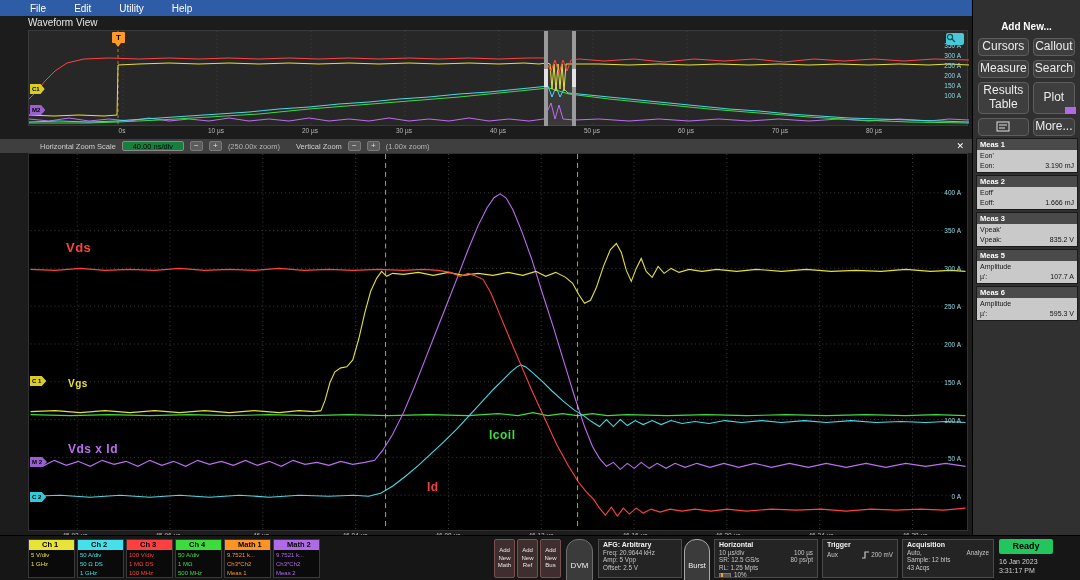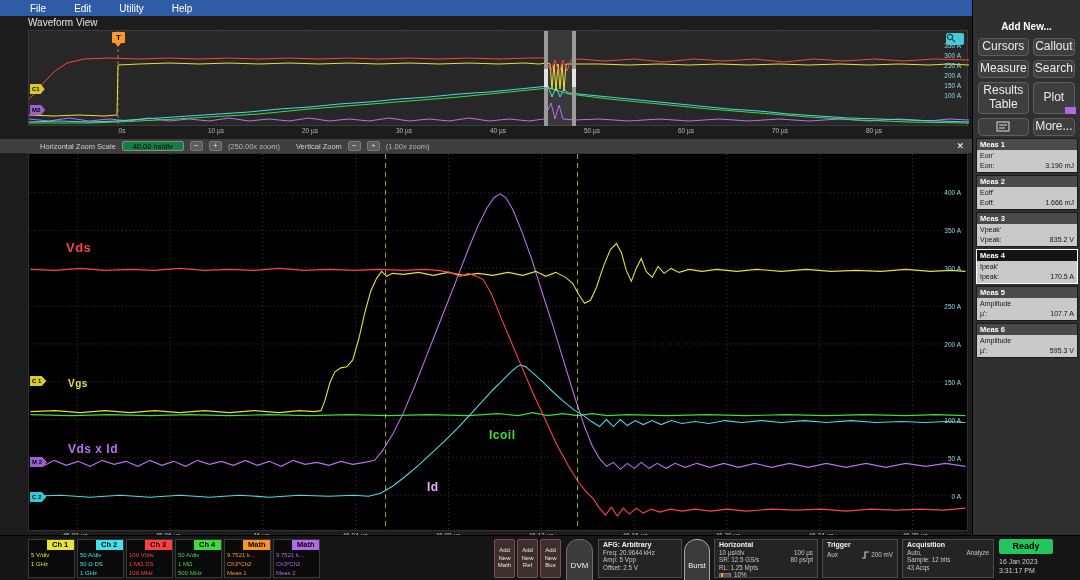--- a/index.html
+++ b/index.html
@@ -43,41 +43,41 @@
   .zclose { position:absolute; right:8px; top:2px; color:#fff; font-size:9px; }
 
   
   .mainplot { position:absolute; left:28px; top:137px; width:940px; height:378px; background:#000; border:1px solid #303030; }
   .mainplot svg { position:absolute; left:0; top:0; }
   .m-amp { position:absolute; right:6px; font-size:6.5px; color:#8fd9e2; }
   .main-time { position:absolute; left:28px; top:516px; width:940px; height:10px; }
 
   .tlabel { position:absolute; font-weight:bold; letter-spacing:0.5px;margin-left:12px; }
   .c-red { color:#ff4343; } .c-yel { color:#e6e13a; } .c-pur { color:#bd6df0; }
-  .c-grn { color:#3fdc3f; } .c-cyn { color:#f0abfc; }
+  .c-grn { color:#3fdc3f; } .c-cyn { color:#ef4444; }
 
   
   .rightpanel { position:absolute; right:0; top:0; width:108px; height:535px; background:#303030; border-left:1px solid #000; }
   .rp-title { text-align:center; font-size:10px; font-weight:bold; color:#fff; padding-top:21px; }
   .rp-grid { display:grid; grid-template-columns:1fr 1fr; gap:4px; padding:6px 5px; }
   .rp-btn { min-height:18px; background:#3e3e3e; border:1px solid #5e5e5e; border-radius:4px; color:#ececec;
             font-size:12px; display:flex; align-items:center; justify-content:center; text-align:center; line-height:1.15; padding:1px; }
   .meas-list { position:absolute; left:3px; top:138px; width:102px; }
   .meas { width:102px; margin-bottom:2px; border:1px solid #1a1a1a; }
   .meas.selected { border:1px solid #fff; }
   .meas-h { position:relative; height:11px; background:#4a4a4a; color:#fff; font-size:7.5px; font-weight:bold; padding-left:3px; line-height:11px; }
   .meas.selected .meas-h { background:#141414; }
   .meas-chip { position:absolute; right:2px; top:2px; width:11px; height:7px; border-radius:1px; }
   .meas-b { background:#c9c9c9; color:#141414; font-size:7px; padding:1px 3px 2px 3px; line-height:9.5px; }
   .meas-row { display:flex; justify-content:space-between; }
 
   
   .bottombar { position:absolute; left:0; top:535px; width:1080px; height:45px; background:#161616; border-top:1px solid #000; }
   .chbadge { position:absolute; top:3px; width:47px; height:39px; background:#0a0a0a; border:1px solid #3a3a3a; }
-  .chbadge .hd { height:10px; font-size:7.5px; font-weight:bold; color:#000; padding-left:5px; line-height:10px;margin-left:18px; }
+  .chbadge .hd { height:10px; font-size:7.5px; font-weight:bold; color:#000; padding-left:13px; line-height:10px; }
   .chbadge .bd { font-size:6px; line-height:9px; padding:1px 2px; white-space:nowrap; }
   .addbtn { position:absolute; top:3px; width:21px; height:39px; background:#3f2e2e; border:1px solid #7c5050; border-radius:2px;
             color:#e8e8e8; font-size:6px; line-height:1.25; display:flex; align-items:center; justify-content:center; text-align:center; padding:1px; }
   .sqbtn { position:absolute; top:3px; height:53px; background:#3b3b3b; border:1px solid #6e6e6e; border-radius:12px;
            color:#f0f0f0; display:flex; align-items:center; justify-content:center; }
   .panel { position:absolute; top:3px; height:39px; background:#242424; border:1px solid #4a4a4a; padding:1px 4px; overflow:hidden; }
   .panel .ttl { font-size:7px; font-weight:bold; color:#f2f2f2; line-height:8px; }
   .panel .ln { font-size:6.3px; color:#c6c6c6; line-height:7.4px; white-space:nowrap; }
   .panel .row { display:flex; justify-content:space-between; }
   .ready { position:absolute; left:999px; top:3px; width:54px; height:15px; background:#f2df2e; border-radius:2px;
@@ -277,31 +277,20 @@
         <div class="meas-h">Meas 3</div>
         <span class="meas-chip" style="top: -31px; background: rgb(224, 68, 68);"></span>
         <div class="meas-b">
           <div>Vpeak'</div>
           <div class="meas-row">
               <span>Vpeak:</span>
               <span>835.2 V</span>
             </div>
         </div>
       </div>
-      <div class="meas selected">
-        <div class="meas-h">Meas 4</div>
-        <span class="meas-chip" style="top: -31px; background: rgb(224, 68, 68);"></span>
-        <div class="meas-b">
-          <div>Ipeak'</div>
-          <div class="meas-row">
-              <span>Ipeak:</span>
-              <span>170.5 A</span>
-            </div>
-        </div>
-      </div>
       <div class="meas">
         <div class="meas-h">Meas 5</div>
         <span class="meas-chip" style="top: -31px; background: rgb(61, 220, 61);"></span>
         <div class="meas-b">
           <div>Amplitude</div>
           <div class="meas-row">
               <span>µ':</span>
               <span>107.7 A</span>
             </div>
         </div>

